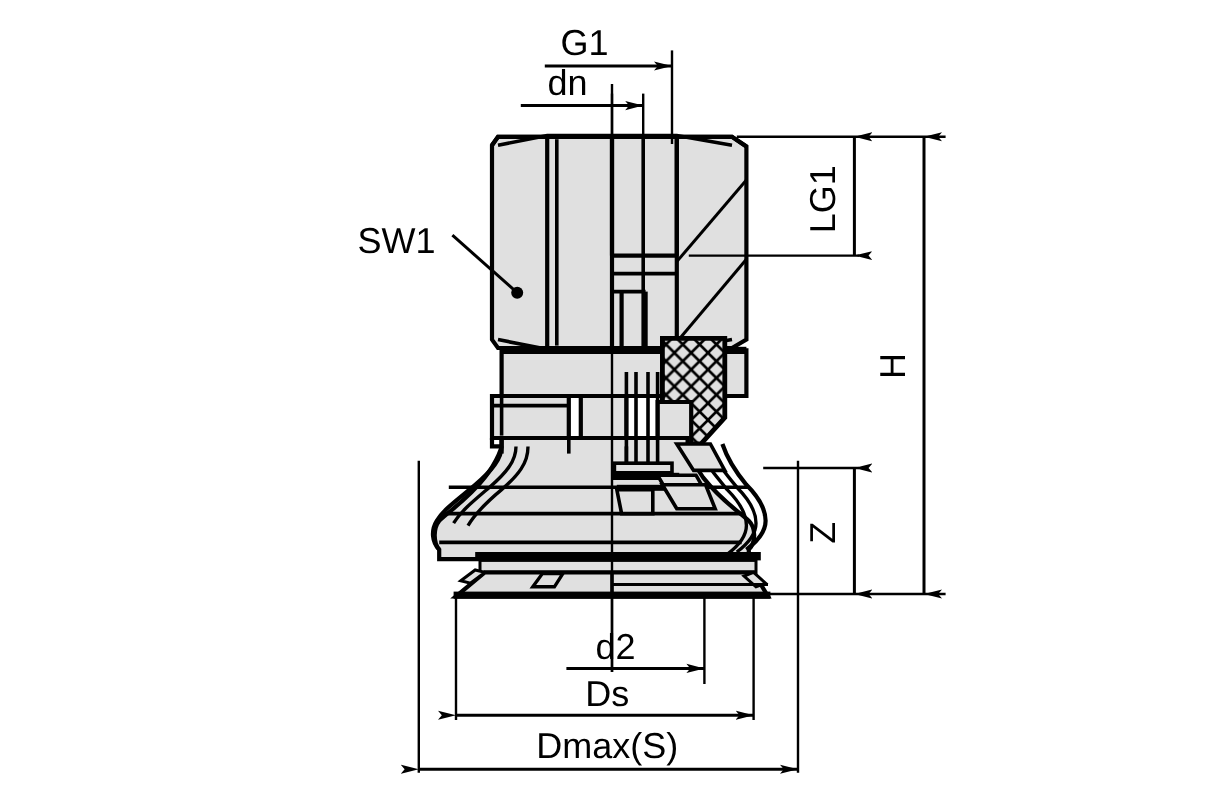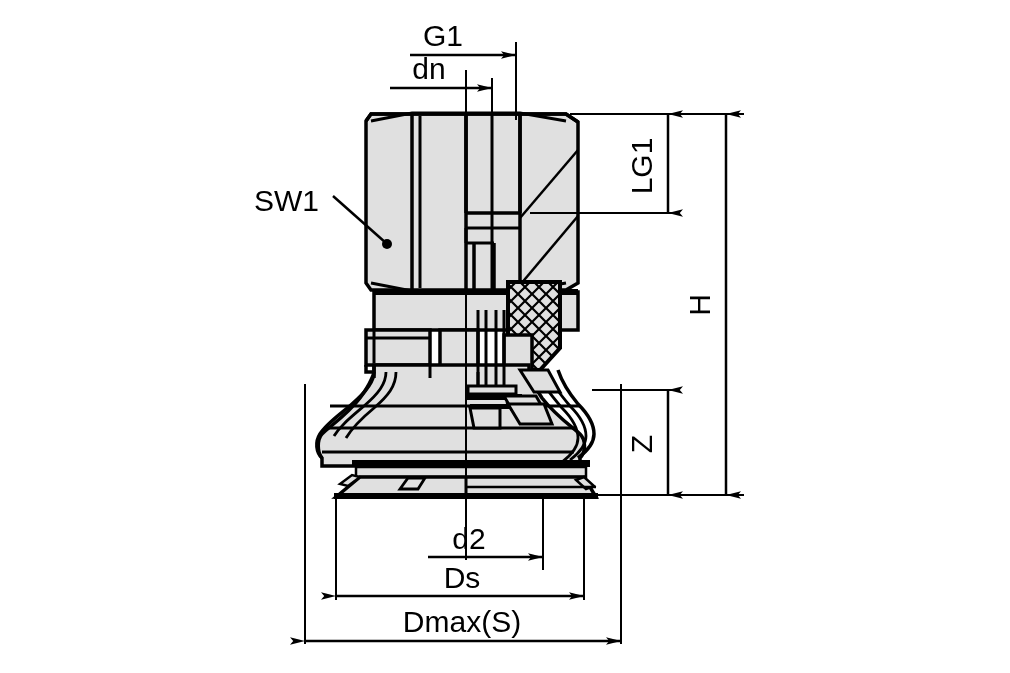--- a/index.html
+++ b/index.html
@@ -10,20 +10,21 @@
   }
   body {
     font-family: "Liberation Sans", sans-serif;
   }
   #drawing-root {
     position: relative;
     width: 802px;
     height: 673px;
     background: #ffffff;
     overflow: hidden;
+    margin-left: 44px;
   }
   svg.drawing-canvas {
     display: block;
     width: 1010px;
     height: 673px;
   }
   .dim-label {
     font-family: "Liberation Sans", sans-serif;
     font-size: 30px;
     fill: #000000;

